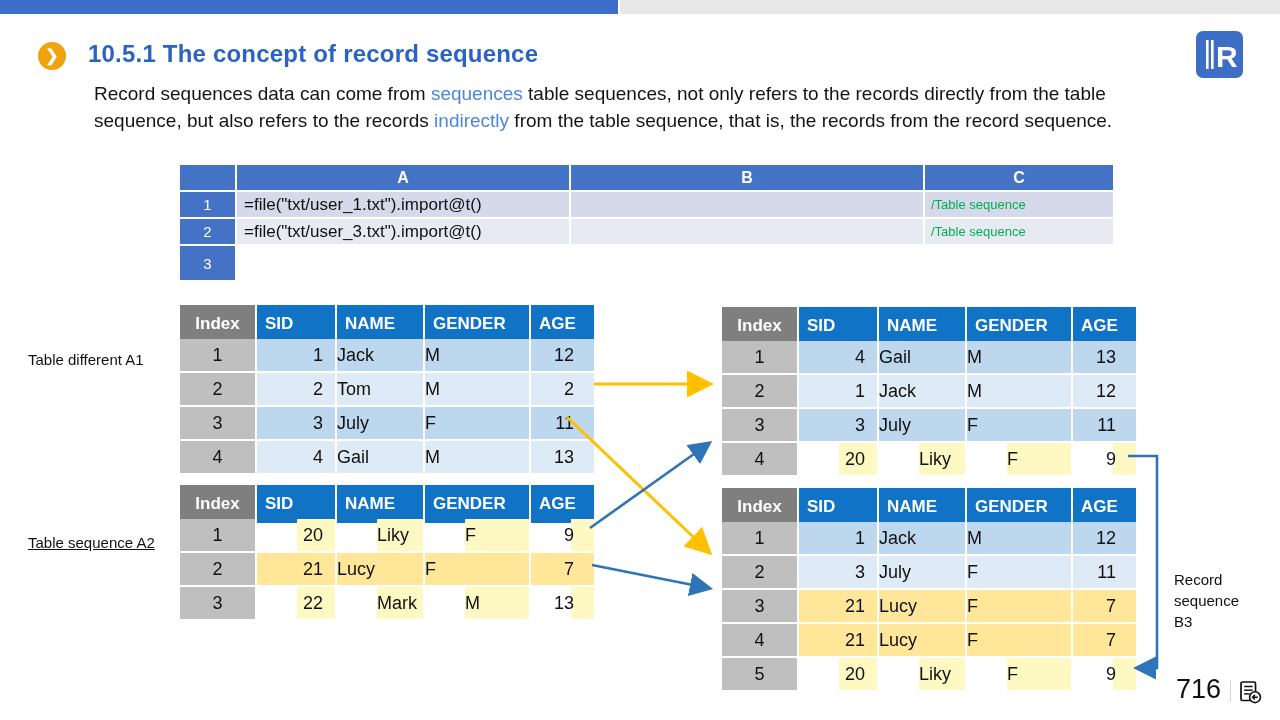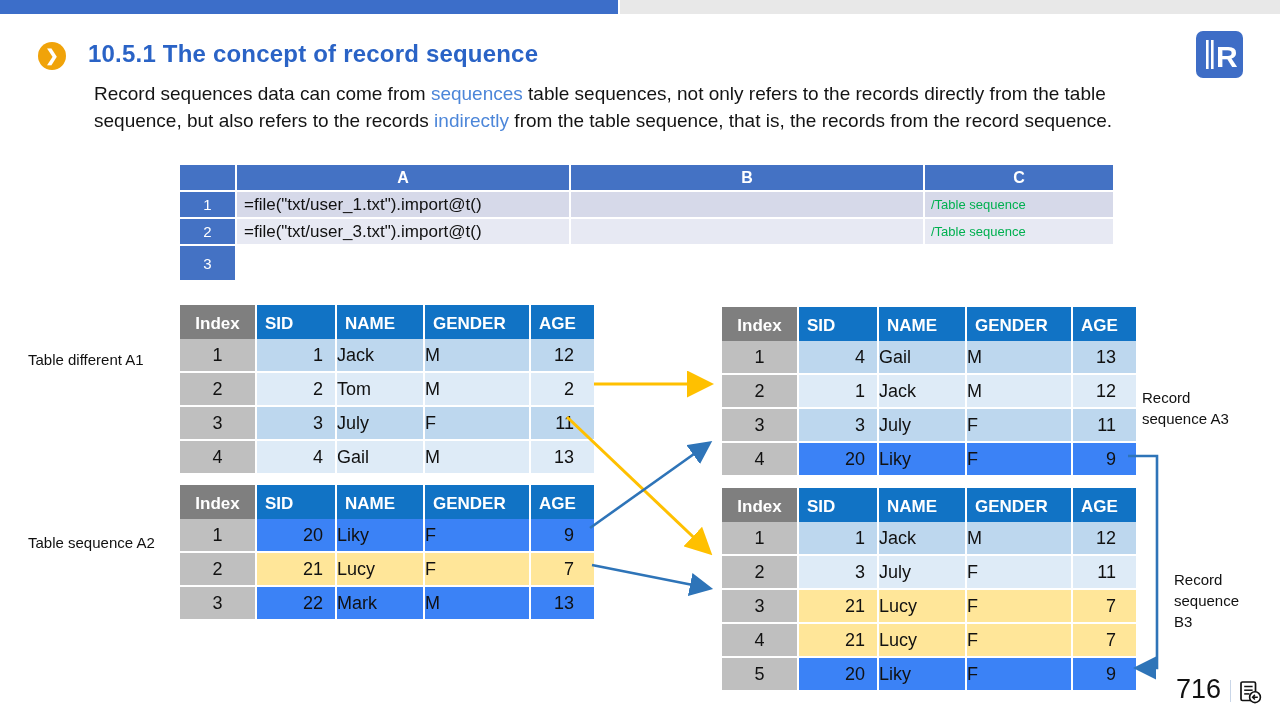--- a/index.html
+++ b/index.html
@@ -51,21 +51,21 @@
   .hc { background:#1173C5; color:#fff; font-weight:bold; font-size:17px; padding-left:8px; height:38px; }
   .hc.idx { background:#7F7F7F; justify-content:center; padding-left:0; }
   .ic { background:#BFBFBF; font-size:18px; justify-content:center; color:#111; }
   .dc { font-size:18px; color:#111; }
   .al { }
   .ar { justify-content:flex-end; padding-right:12px; }
   .ar2 { justify-content:flex-end; padding-right:20px; }
   .bd { background:#BDD7EE; }
   .bl { background:#DEEBF7; }
   .yd { background:#FFE699; }
-  .yl { background:#3b82f6; }
+  .yl { background:#fef9c3;margin-left:40px; }
 
   
   .side-label { font-size:15px; line-height:21px; color:#111; }
 
   
   .page-number { left:1176px; top:674px; font-size:27px; color:#111;text-align:center; }
   .footer-divider { left:1230px; top:680px; width:1px; height:22px; background:#c9d6e8; }
   .footer-icon { left:1238px; top:680px; width:24px; height:24px; cursor:pointer; }
 
   
@@ -108,22 +108,21 @@
 
     <div class="srn">2</div>
     <div class="sc bgB">=file("txt/user_3.txt").import@t()</div>
     <div class="sc bgB"></div>
     <div class="scm bgB">/Table sequence</div>
 
     <div class="srn">3</div>
   </div>
 
   <div class="abs side-label" style="left:28px; top:349px; width:130px;">Table different A1</div>
-  <div class="abs side-label" style="left:28px; top:532px; width:135px;">Table sequence A2</div>
-  <div class="abs side-label" style="left:1142px; top:387px; width:105px;">Record sequence A3</div>
+  <div class="abs side-label" style="left:28px; top:532px; width:135px;text-decoration:underline;">Table sequence A2</div>
   <div class="abs side-label" style="left:1174px; top:569px; width:80px;">Record sequence B3</div>
 
   <div class="abs dtable" style="left:180px; top:305px;">
     <div class="hc idx">Index</div>
     <div class="hc">SID</div>
     <div class="hc">NAME</div>
     <div class="hc">GENDER</div>
     <div class="hc">AGE</div>
 
     <div class="ic">1</div>

